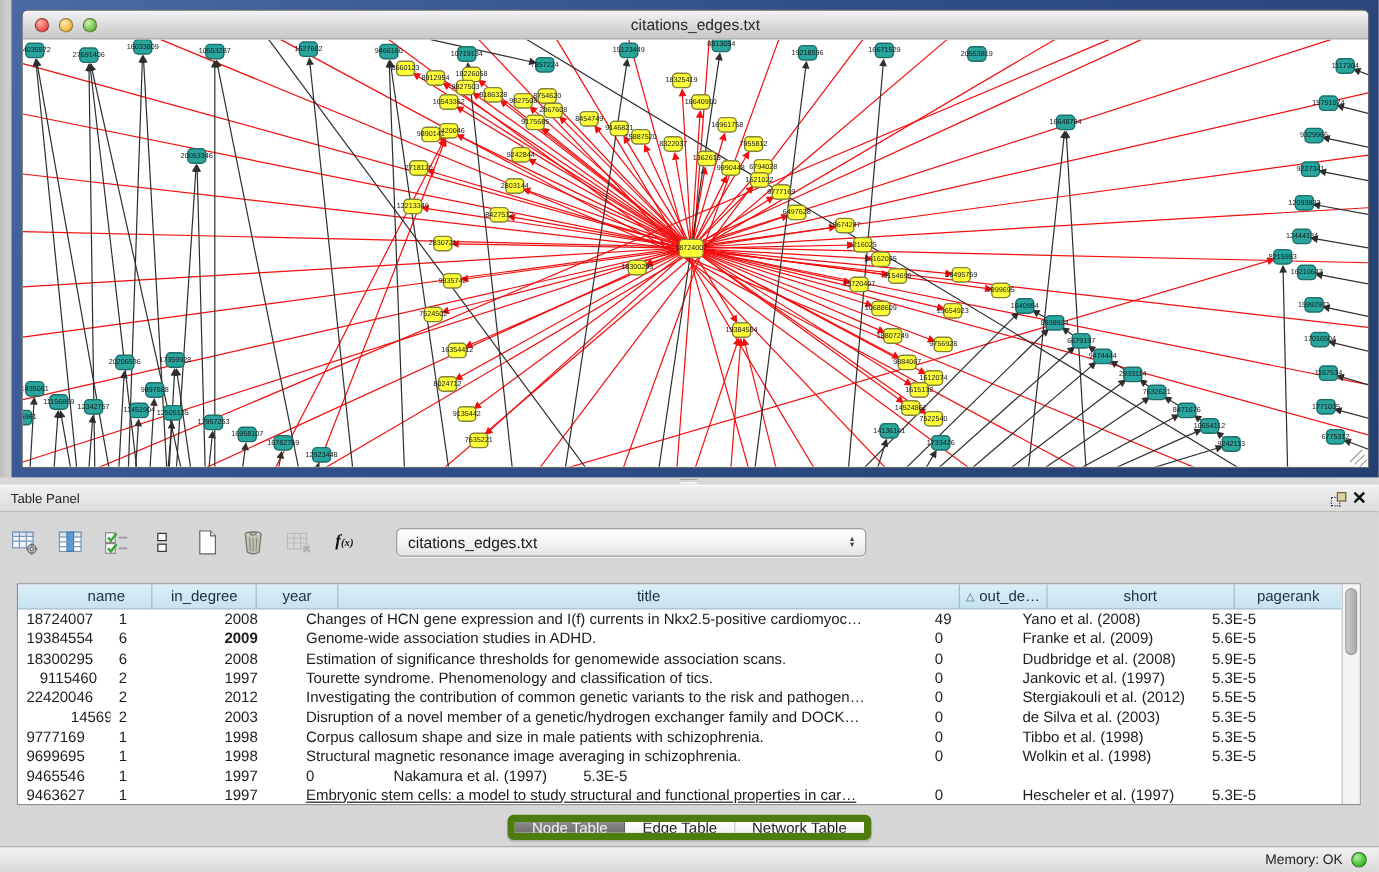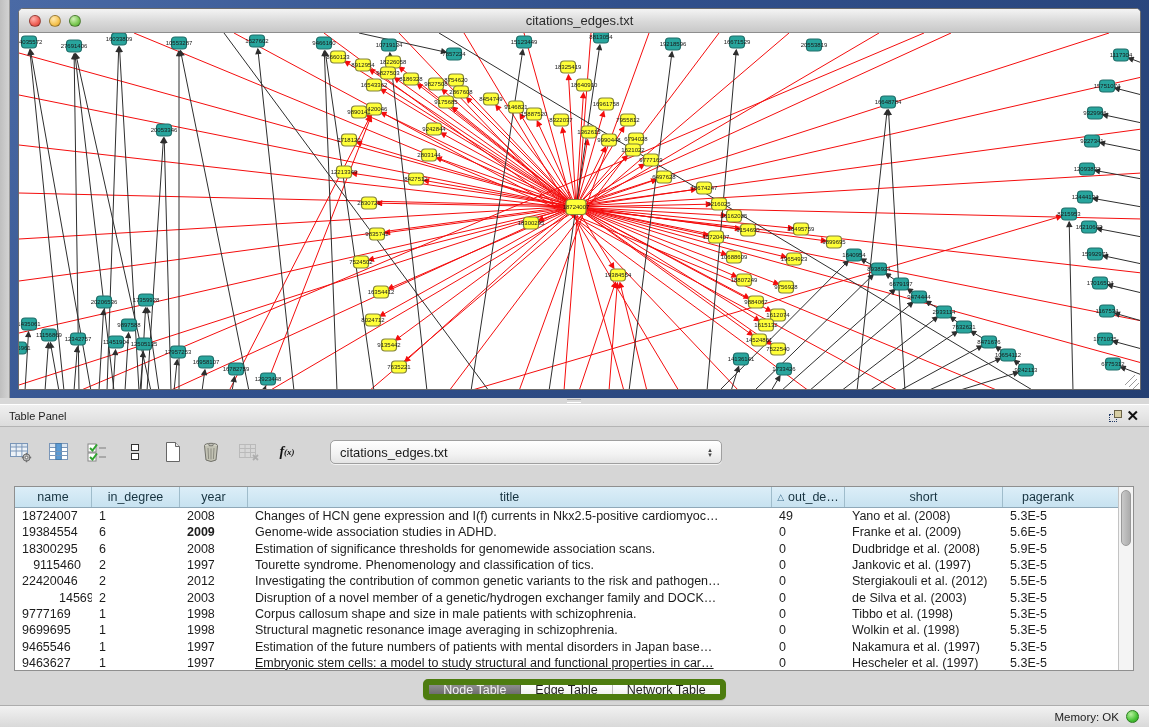--- a/index.html
+++ b/index.html
@@ -53,21 +53,21 @@
     background:linear-gradient(#ffffff,#f2f2f2 60%,#e4e4e4); display:flex; align-items:center;
     box-shadow:0 1px 0 rgba(255,255,255,.7); cursor:pointer; }
   .combo .val { flex:1; font-size:13px; color:#1a1a1a; padding-left:9px; }
   .combo .arrows { width:18px; display:flex; flex-direction:column; align-items:center; line-height:4px;
     font-size:7px; color:#444; gap:1px; padding-right:4px; }
 
   .tablebox { position:absolute; left:14px; top:59px; width:1120px; height:185px;
     border:1px solid #8f8f8f; background:#fff; display:flex; }
   .tgrid { flex:1; overflow:hidden; }
   .thead { display:flex; height:21px; background:linear-gradient(#dceef8,#c7e2f0);
-    border-bottom:1px solid #8fa8b8; }
+    border-bottom:1px solid #8fa8b8;padding-left:36px; }
   .th { font-size:12.5px; color:#16323f; display:flex; align-items:center; justify-content:center;
     border-right:1px solid #9fbccb; overflow:hidden; white-space:nowrap; cursor:pointer; }
   .th:last-child { border-right:none; }
   .sort-tri { font-size:9px; color:#3a6a8a; margin-right:4px; }
   .trow { display:flex; height:16.3px; align-items:center; background:#fff; cursor:default; }
   .td { font-size:12.5px; color:#1c1c1c; padding-left:7px; white-space:nowrap; overflow:hidden; }
   .vscroll { flex:0 0 15px; background:#f4f4f4; border-left:1px solid #c3c3c3; position:relative; }
   .vthumb { position:absolute; left:2px; top:3px; width:10px; height:56px; border-radius:5px;
     background:linear-gradient(90deg,#c9c9c9,#ababab); border:1px solid #9a9a9a; cursor:pointer; }
 
@@ -902,21 +902,20 @@
             <div class="td" style="width: 68px;">1998</div>
             <div class="td" style="width: 524px;">Structural magnetic resonance image averaging in schizophrenia.</div>
             <div class="td" style="width: 73px;">0</div>
             <div class="td" style="width: 158px;">Wolkin et al. (1998)</div>
             <div class="td" style="width: 90px;">5.3E-5</div>
           </div>
           <div class="trow">
             <div class="td" style="width: 77px;">9465546</div>
             <div class="td" style="width: 88px;">1</div>
             <div class="td" style="width: 68px;">1997</div>
-            <div class="td" style="width: 524px;">Estimation of the future numbers of patients with mental disorders in Japan base…</div>
             <div class="td" style="width: 73px;">0</div>
             <div class="td" style="width: 158px;">Nakamura et al. (1997)</div>
             <div class="td" style="width: 90px;">5.3E-5</div>
           </div>
           <div class="trow">
             <div class="td" style="width: 77px;">9463627</div>
             <div class="td" style="width: 88px;">1</div>
             <div class="td" style="width: 68px;">1997</div>
             <div class="td" style="width: 524px; text-decoration: underline;">Embryonic stem cells: a model to study structural and functional properties in car…</div>
             <div class="td" style="width: 73px;">0</div>

